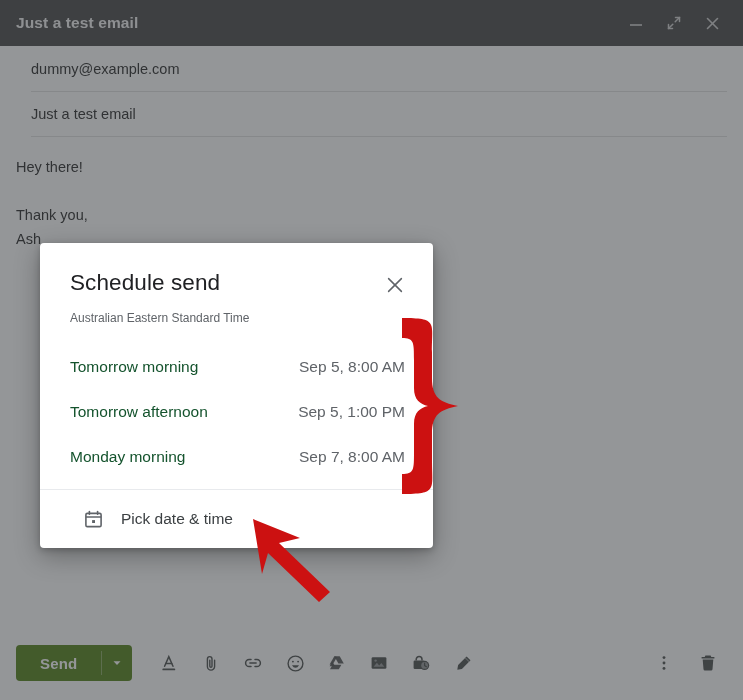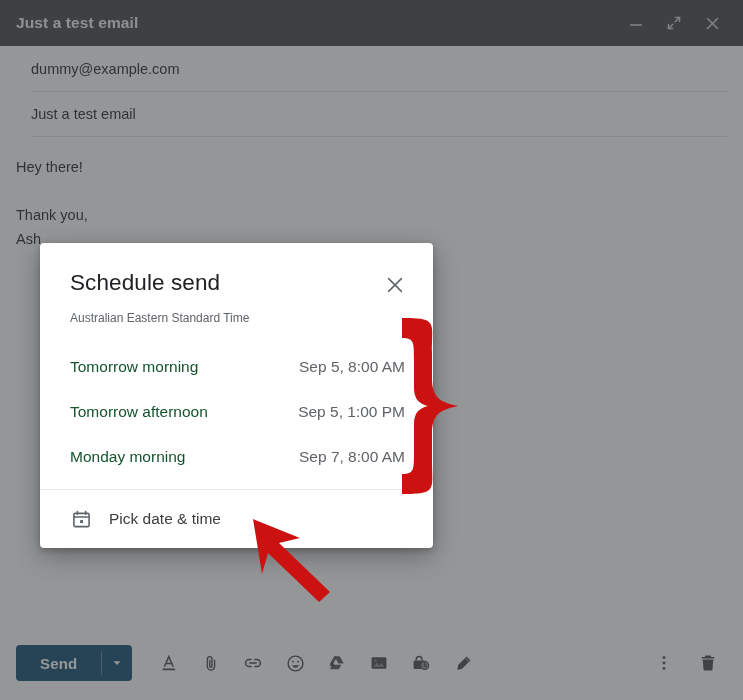--- a/index.html
+++ b/index.html
@@ -108,21 +108,21 @@
     display: flex;
     align-items: center;
     padding: 0 16px 0 16px;
   }
   .send-group {
     display: flex;
     align-items: stretch;
     height: 36px;
     border-radius: 4px;
     overflow: hidden;
-    background: #0c4a6e;
+    background: #4d7c0f;
     flex: 0 0 auto;
   }
   .send-btn {
     display: flex;
     align-items: center;
     padding: 0 24px;
     color: #ffffff;
     font-size: 15px;
     font-weight: 700;
     cursor: pointer;
@@ -238,21 +238,21 @@
 
   .dialog-divider {
     height: 1px;
     background: #e8eaed;
     margin: 0;
   }
   .pick-row {
     display: flex;
     align-items: center;
     height: 58px;
-    padding: 0 30px;
+    padding: 0 42px;
     cursor: pointer;
   }
   .pick-icon {
     width: 22px;
     height: 22px;
     display: flex;
     align-items: center;
     justify-content: center;
     color: #5f6368;
     flex: 0 0 auto;

